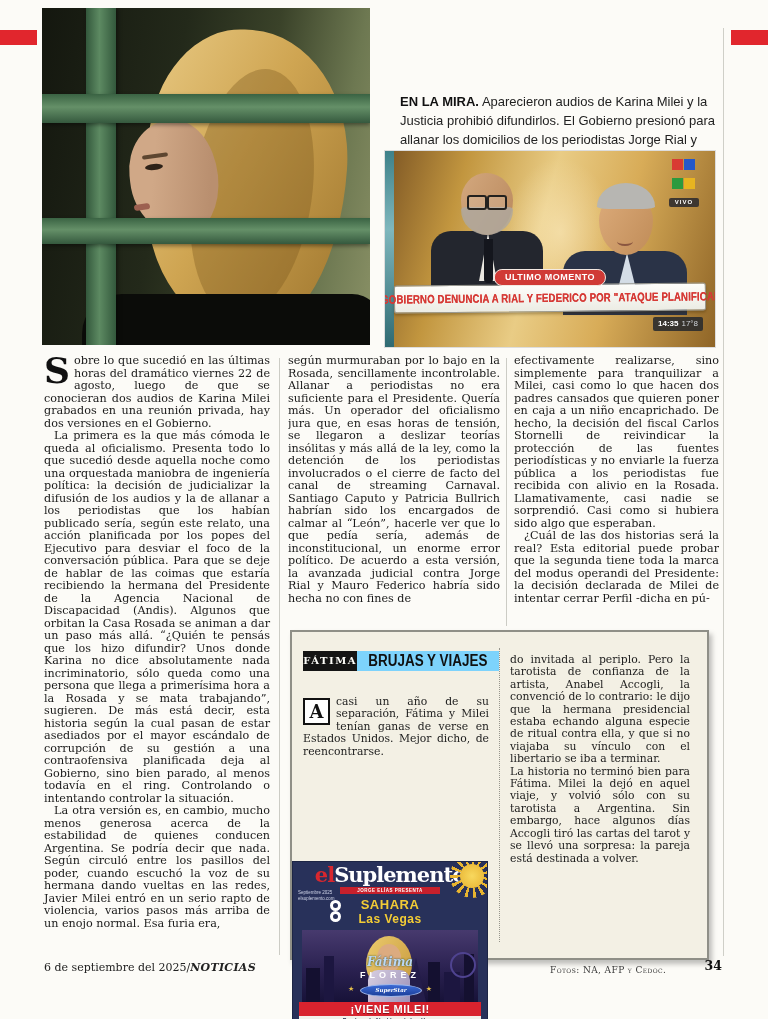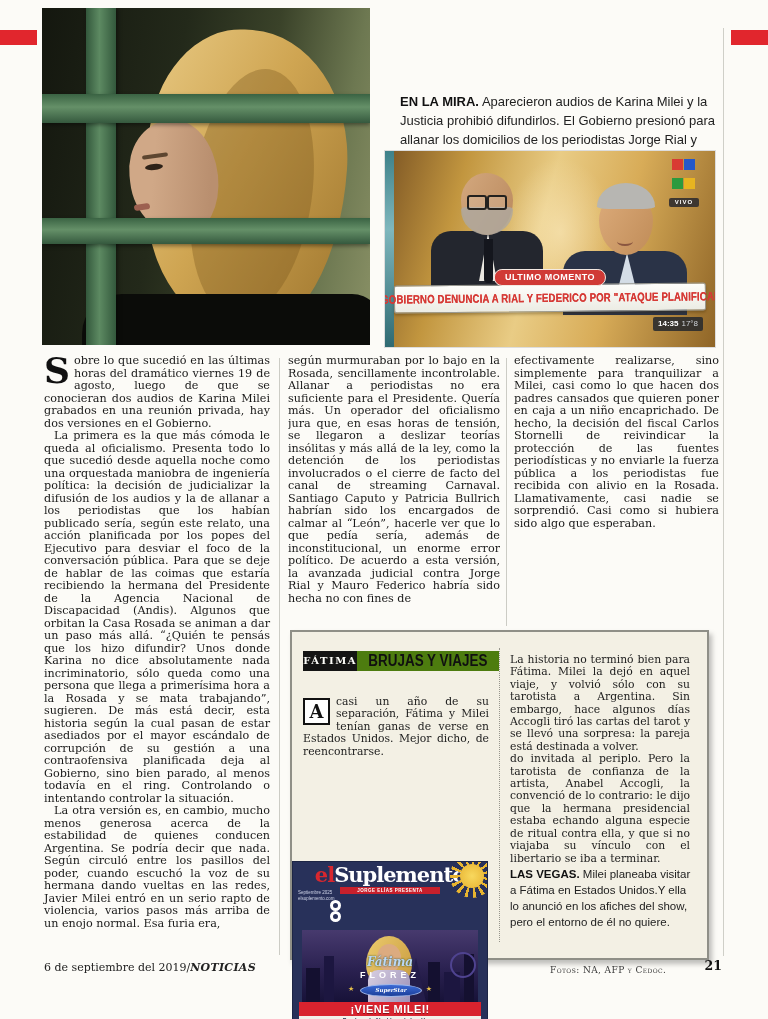--- a/index.html
+++ b/index.html
@@ -78,21 +78,21 @@
   .colrule{position:absolute;width:1px;background:#ccccc5;}
   .rule1{left:279px;top:358px;height:597px;}
   .rule2{left:506px;top:358px;height:268px;}
   .dropS{float:left;font:bold 36px/28px "DejaVu Serif",serif;margin:1px 4px 0 0;color:#111;}
   
   .fbox{position:absolute;left:290px;top:630px;width:415px;height:326px;background:#f3f0e4;border:2px solid #8f8f87;
         box-shadow:3px 4px 5px rgba(0,0,0,.25);z-index:2;}
   .fhead{position:absolute;left:11px;top:19px;width:196px;height:20px;display:flex;}
   .kicker{background:#141414;color:#fcfcf8;font:bold 10px/20px "DejaVu Serif",serif;letter-spacing:1.5px;
           width:62px;text-align:center;font-variant:small-caps;}
-  .ftitlebox{flex:1;background:#4d7c0f;display:flex;align-items:center;}
+  .ftitlebox{flex:1;background:#7dd3fc;display:flex;align-items:center;}
   .ftitle{display:inline-block;transform:scaleX(.84);white-space:nowrap;font:bold 16px/16px "Liberation Sans",sans-serif;color:#101010;}
   .fleft{position:absolute;left:11px;top:64px;width:186px;text-align:justify;font-size:10.8px;line-height:12.4px;}
   .fleft p{margin:0;}
   .dropA{float:left;width:23px;height:23px;border:2px solid #111;background:#fff;color:#111;
          font:bold 18px/23px "DejaVu Serif",serif;text-align:center;margin:2px 6px 0 0;}
   .fsep{position:absolute;left:207px;top:16px;bottom:16px;border-left:1px dotted #96958c;}
   .fright{position:absolute;left:218px;top:22px;width:180px;text-align:justify;font-size:10.8px;line-height:12.4px;}
   .fright p{margin:0;}
   .vcaption{position:absolute;left:218px;top:234px;width:182px;margin:0;
             font-family:"Liberation Sans",sans-serif;font-size:11.5px;line-height:16px;color:#222;text-align:left;}
@@ -195,63 +195,67 @@
       <div class="vivo">VIVO</div>
     </div>
     <div class="badge">ULTIMO MOMENTO</div>
     <div class="tvbanner">
       <span class="tvhead">EL GOBIERNO DENUNCIA A RIAL Y FEDERICO POR "ATAQUE PLANIFICADO"</span>
     </div>
     <div class="timebox"><b>14:35</b><span>17°8</span></div>
   </div>
 
   <div class="col col1">
-    <p><span class="dropS">S</span><span>obre lo que sucedió en las últimas horas del dramático viernes 19 de agosto, luego de que se conocieran dos audios de Karina Milei grabados en una reunión privada, hay dos versiones en el Gobierno.</span></p>
+    <p><span class="dropS">S</span><span>obre lo que sucedió en las últimas horas del dramático viernes 22 de agosto, luego de que se conocieran dos audios de Karina Milei grabados en una reunión privada, hay dos versiones en el Gobierno.</span></p>
     <p class="ind">La primera es la que más cómoda le queda al oficialismo. Presenta todo lo que sucedió desde aquella noche como una orquestada maniobra de ingeniería política: la decisión de judicializar la difusión de los audios y la de allanar a los periodistas que los habían publicado sería, según este relato, una acción planificada por los popes del Ejecutivo para desviar el foco de la conversación pública. Para que se deje de hablar de las coimas que estaría recibiendo la hermana del Presidente de la Agencia Nacional de Discapacidad (Andis). Algunos que orbitan la Casa Rosada se animan a dar un paso más allá. “¿Quién te pensás que los hizo difundir? Unos donde Karina no dice absolutamente nada incriminatorio, sólo queda como una persona que llega a primerísima hora a la Rosada y se mata trabajando”, sugieren. De más está decir, esta historia según la cual pasan de estar asediados por el mayor escándalo de corrupción de su gestión a una contraofensiva planificada deja al Gobierno, sino bien parado, al menos todavía en el ring. Controlando o intentando controlar la situación.</p>
     <p class="ind">La otra versión es, en cambio, mucho menos generosa acerca de la estabilidad de quienes conducen Argentina. Se podría decir que nada. Según circuló entre los pasillos del poder, cuando escuchó la voz de su hermana dando vueltas en las redes, Javier Milei entró en un serio rapto de violencia, varios pasos más arriba de un enojo normal. Esa furia era,</p>
   </div>
   <div class="colrule rule1"></div>
   <div class="col col2">
     <p>según murmuraban por lo bajo en la Rosada, sencillamente incontrolable. Allanar a periodistas no era suficiente para el Presidente. Quería más. Un operador del oficialismo jura que, en esas horas de tensión, se llegaron a deslizar teorías insólitas y más allá de la ley, como la detención de los periodistas involucrados o el cierre de facto del canal de streaming Carnaval. Santiago Caputo y Patricia Bullrich habrían sido los encargados de calmar al “León”, hacerle ver que lo que pedía sería, además de inconstitucional, un enorme error político. De acuerdo a esta versión, la avanzada judicial contra Jorge Rial y Mauro Federico habría sido hecha no con fines de</p>
   </div>
   <div class="colrule rule2"></div>
   <div class="col col3">
     <p>efectivamente realizarse, sino simplemente para tranquilizar a Milei, casi como lo que hacen dos padres cansados que quieren poner en caja a un niño encaprichado. De hecho, la decisión del fiscal Carlos Stornelli de reivindicar la protección de las fuentes periodísticas y no enviarle la fuerza pública a los periodistas fue recibida con alivio en la Rosada. Llamativamente, casi nadie se sorprendió. Casi como si hubiera sido algo que esperaban.</p>
+    <p class="ind">¿Cuál de las dos historias será la real? Esta editorial puede probar que la segunda tiene toda la marca del modus operandi del Presidente: la decisión declarada de Milei de intentar cerrar Perfil -dicha en pú-</p>
   </div>
 
   <div class="fbox">
     <div class="fhead">
       <span class="kicker">FÁTIMA</span>
       <span class="ftitlebox">
           <span class="ftitle">BRUJAS Y VIAJES</span>
         </span>
     </div>
     <div class="fleft">
       <p><span class="dropA">A</span><span>casi un año de su separación, Fátima y Milei tenían ganas de verse en Estados Unidos. Mejor dicho, de reencontrarse.</span></p>
     </div>
     <div class="fsep"></div>
     <div class="fright">
+      <p>do invitada al periplo. Pero la tarotista de confianza de la artista, Anabel Accogli, la convenció de lo contrario: le dijo que la hermana presidencial estaba echando alguna especie de ritual contra ella, y que si no viajaba su vínculo con el libertario se iba a terminar.</p>
       <p>La historia no terminó bien para Fátima. Milei la dejó en aquel viaje, y volvió sólo con su tarotista a Argentina. Sin embargo, hace algunos días Accogli tiró las cartas del tarot y se llevó una sorpresa: la pareja está destinada a volver.</p>
-      <p>do invitada al periplo. Pero la tarotista de confianza de la artista, Anabel Accogli, la convenció de lo contrario: le dijo que la hermana presidencial estaba echando alguna especie de ritual contra ella, y que si no viajaba su vínculo con el libertario se iba a terminar.</p>
-    </div>
-    <p class="vcaption"><b>LAS VEGAS.</b> <span>Milei planeaba visitar a Fátima en Estados Unidos.Y ella lo anunció en los afiches del show, pero el entorno de él no quiere.</span></p>
+    </div>
   </div>
 
   <div class="cover">
     <div class="masthead"><span class="el">el</span><span>Suplemento</span></div>
     <div class="sun"></div>
     <div class="issue">
       <div>Septiembre 2025</div>
       <div>elsuplemento.com</div>
     </div>
     <div class="presenter">JORGE ELÍAS PRESENTA</div>
     <div class="sahara-logo">
         <i></i>
         <i></i>
       </div>
+    <div class="sahara-row">
+      <div>SAHARA</div>
+      <div class="lv">Las Vegas</div>
+    </div>
     <div class="vegas">
       <div class="bld b1"></div>
       <div class="bld b2"></div>
       <div class="bld b3"></div>
       <div class="bld b4"></div>
       <div class="bld b5"></div>
       <div class="eiffel"></div>
       <div class="wheel"></div>
       <div class="star-hair"></div>
       <div class="star-face"></div>
@@ -259,17 +263,17 @@
       <div class="script">Fátima</div>
       <div class="florez">FLOREZ</div>
       <span class="sstar ss-l">★</span>
       <div class="superstar">SuperStar</div>
       <span class="sstar ss-r">★</span>
     </div>
     <div class="viene">¡VIENE MILEI!</div>
     <div class="proclama">Proclama la Alcaldesa de Las Vegas</div>
   </div>
 
-  <div class="f-left"><span>6 de septiembre del 2019/</span><b>NOTICIAS</b></div>
+  <div class="f-left"><span>6 de septiembre del 2025/</span><b>NOTICIAS</b></div>
   <div class="f-credits">Fotos: NA, AFP y Cedoc.</div>
-  <div class="f-num">21</div>
+  <div class="f-num">34</div>
 
 </div>
 
 </body></html>

